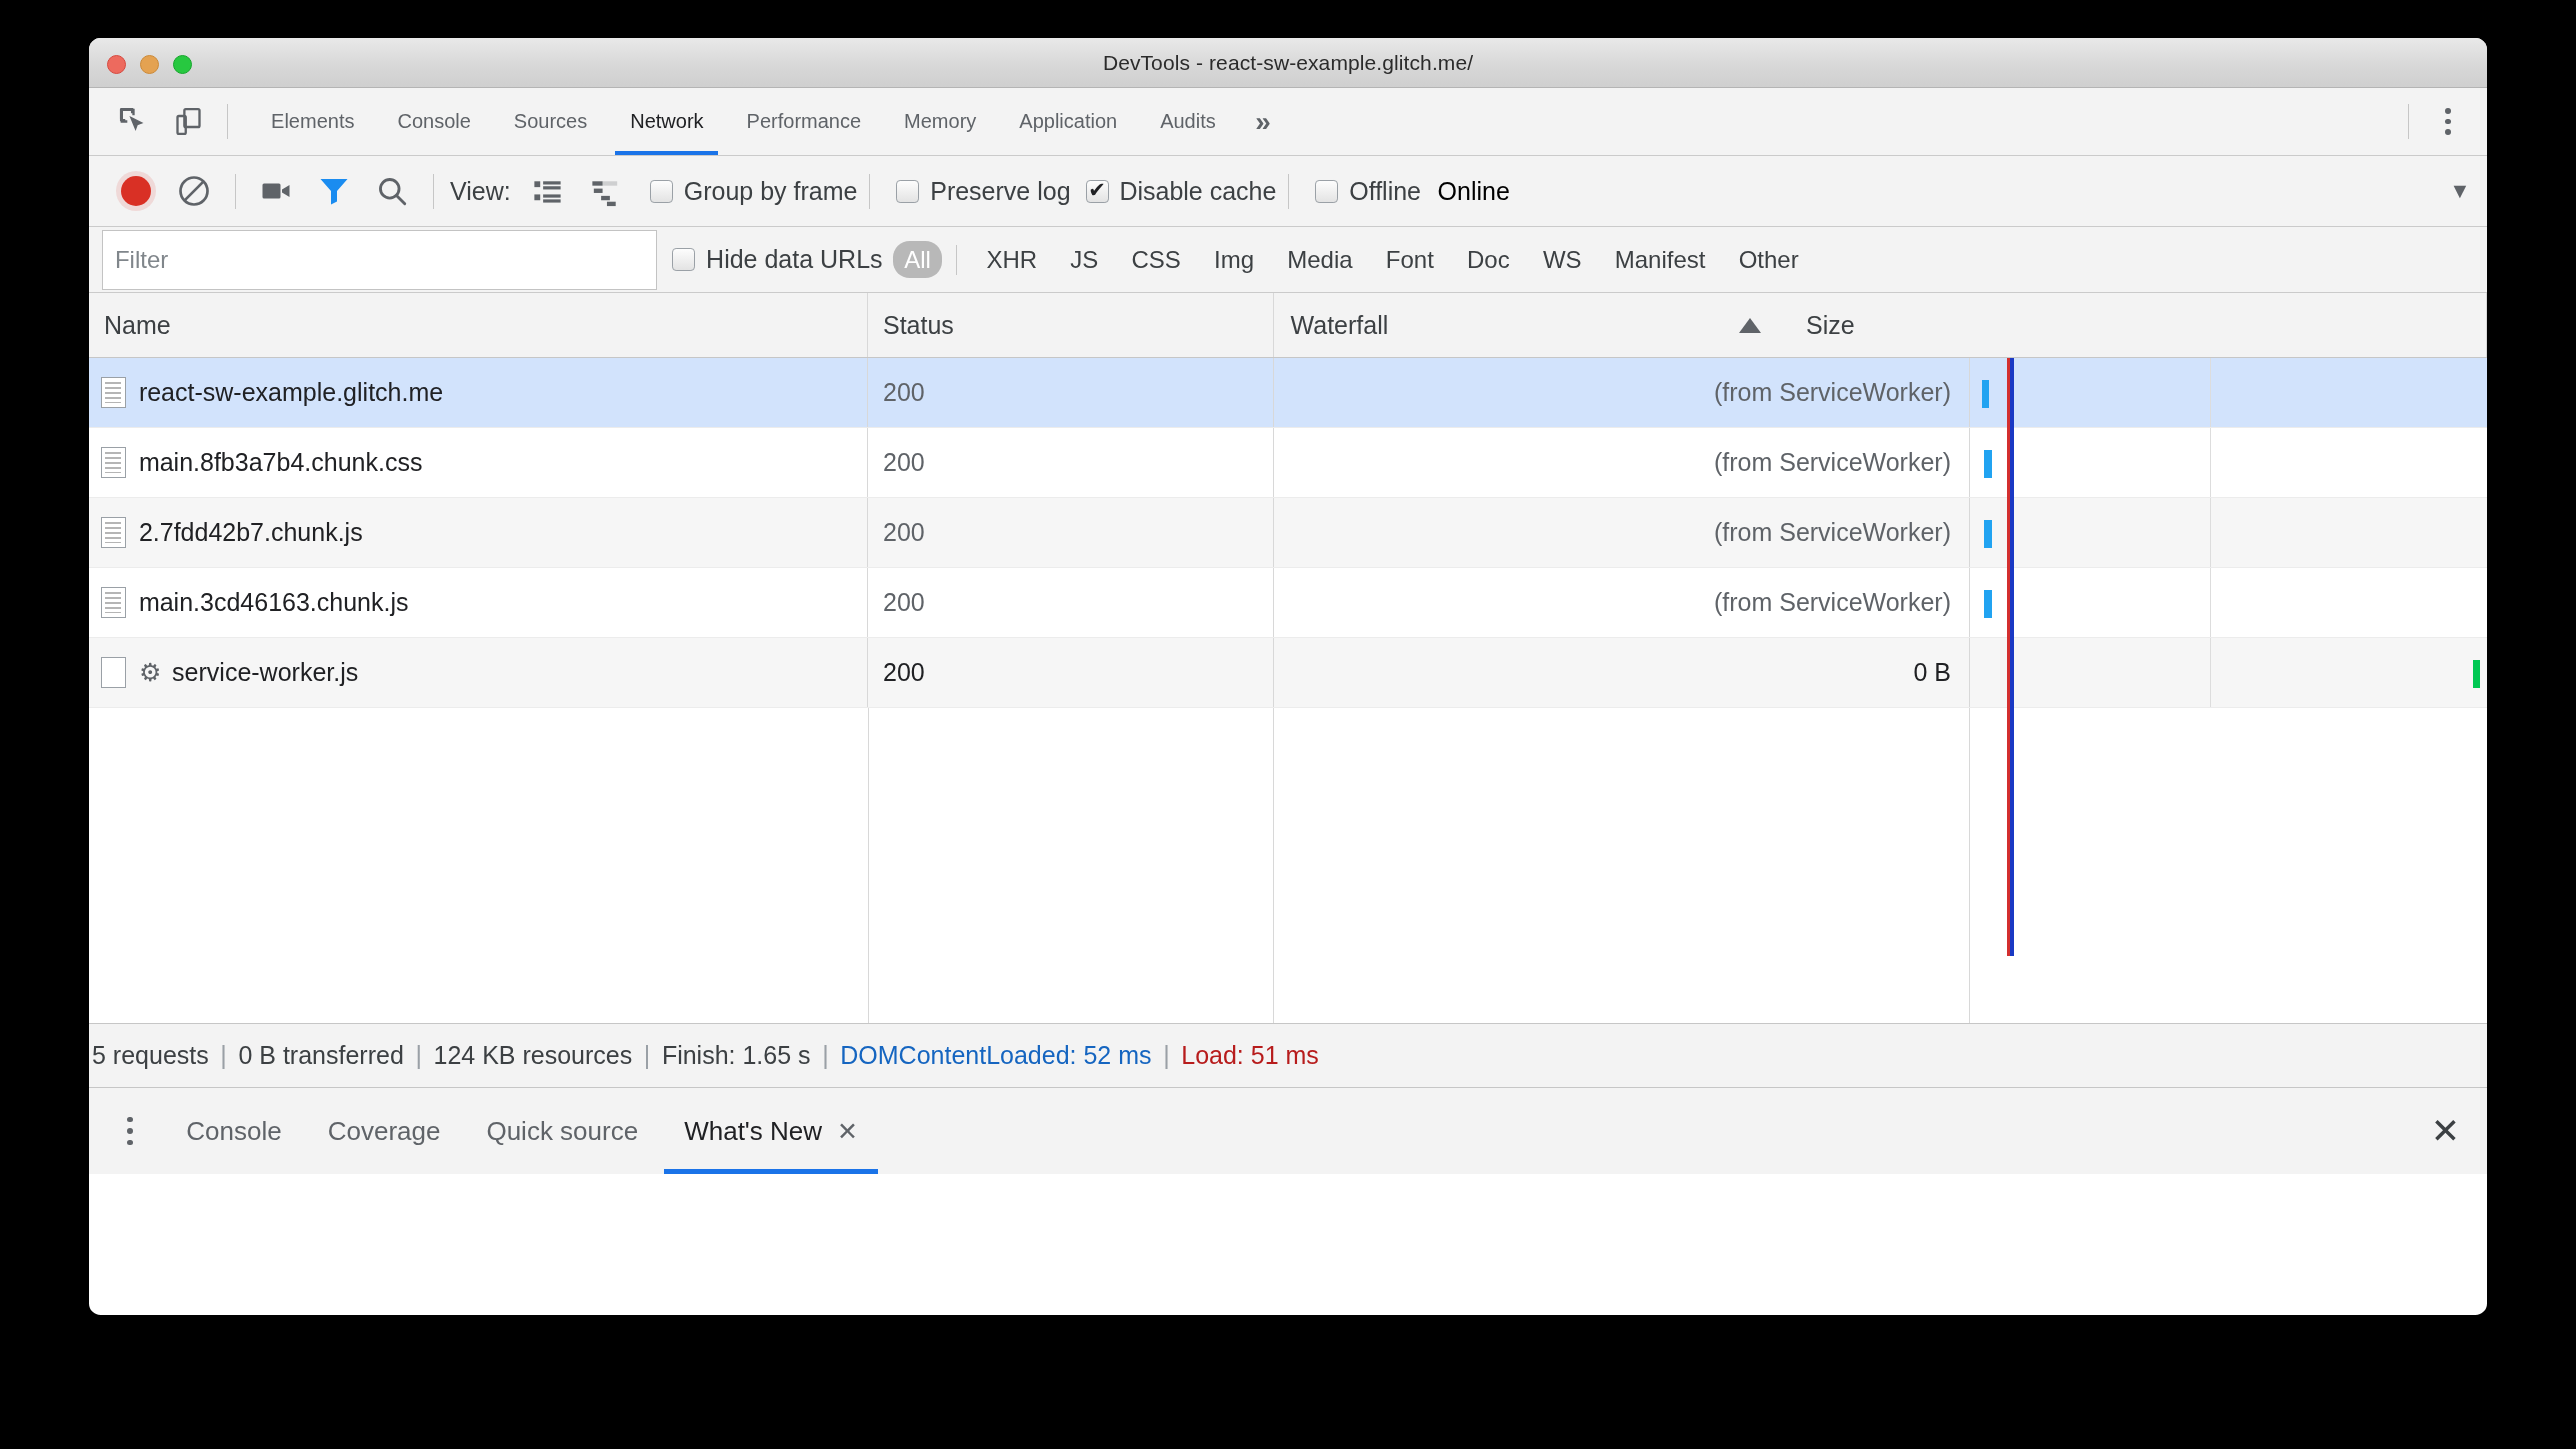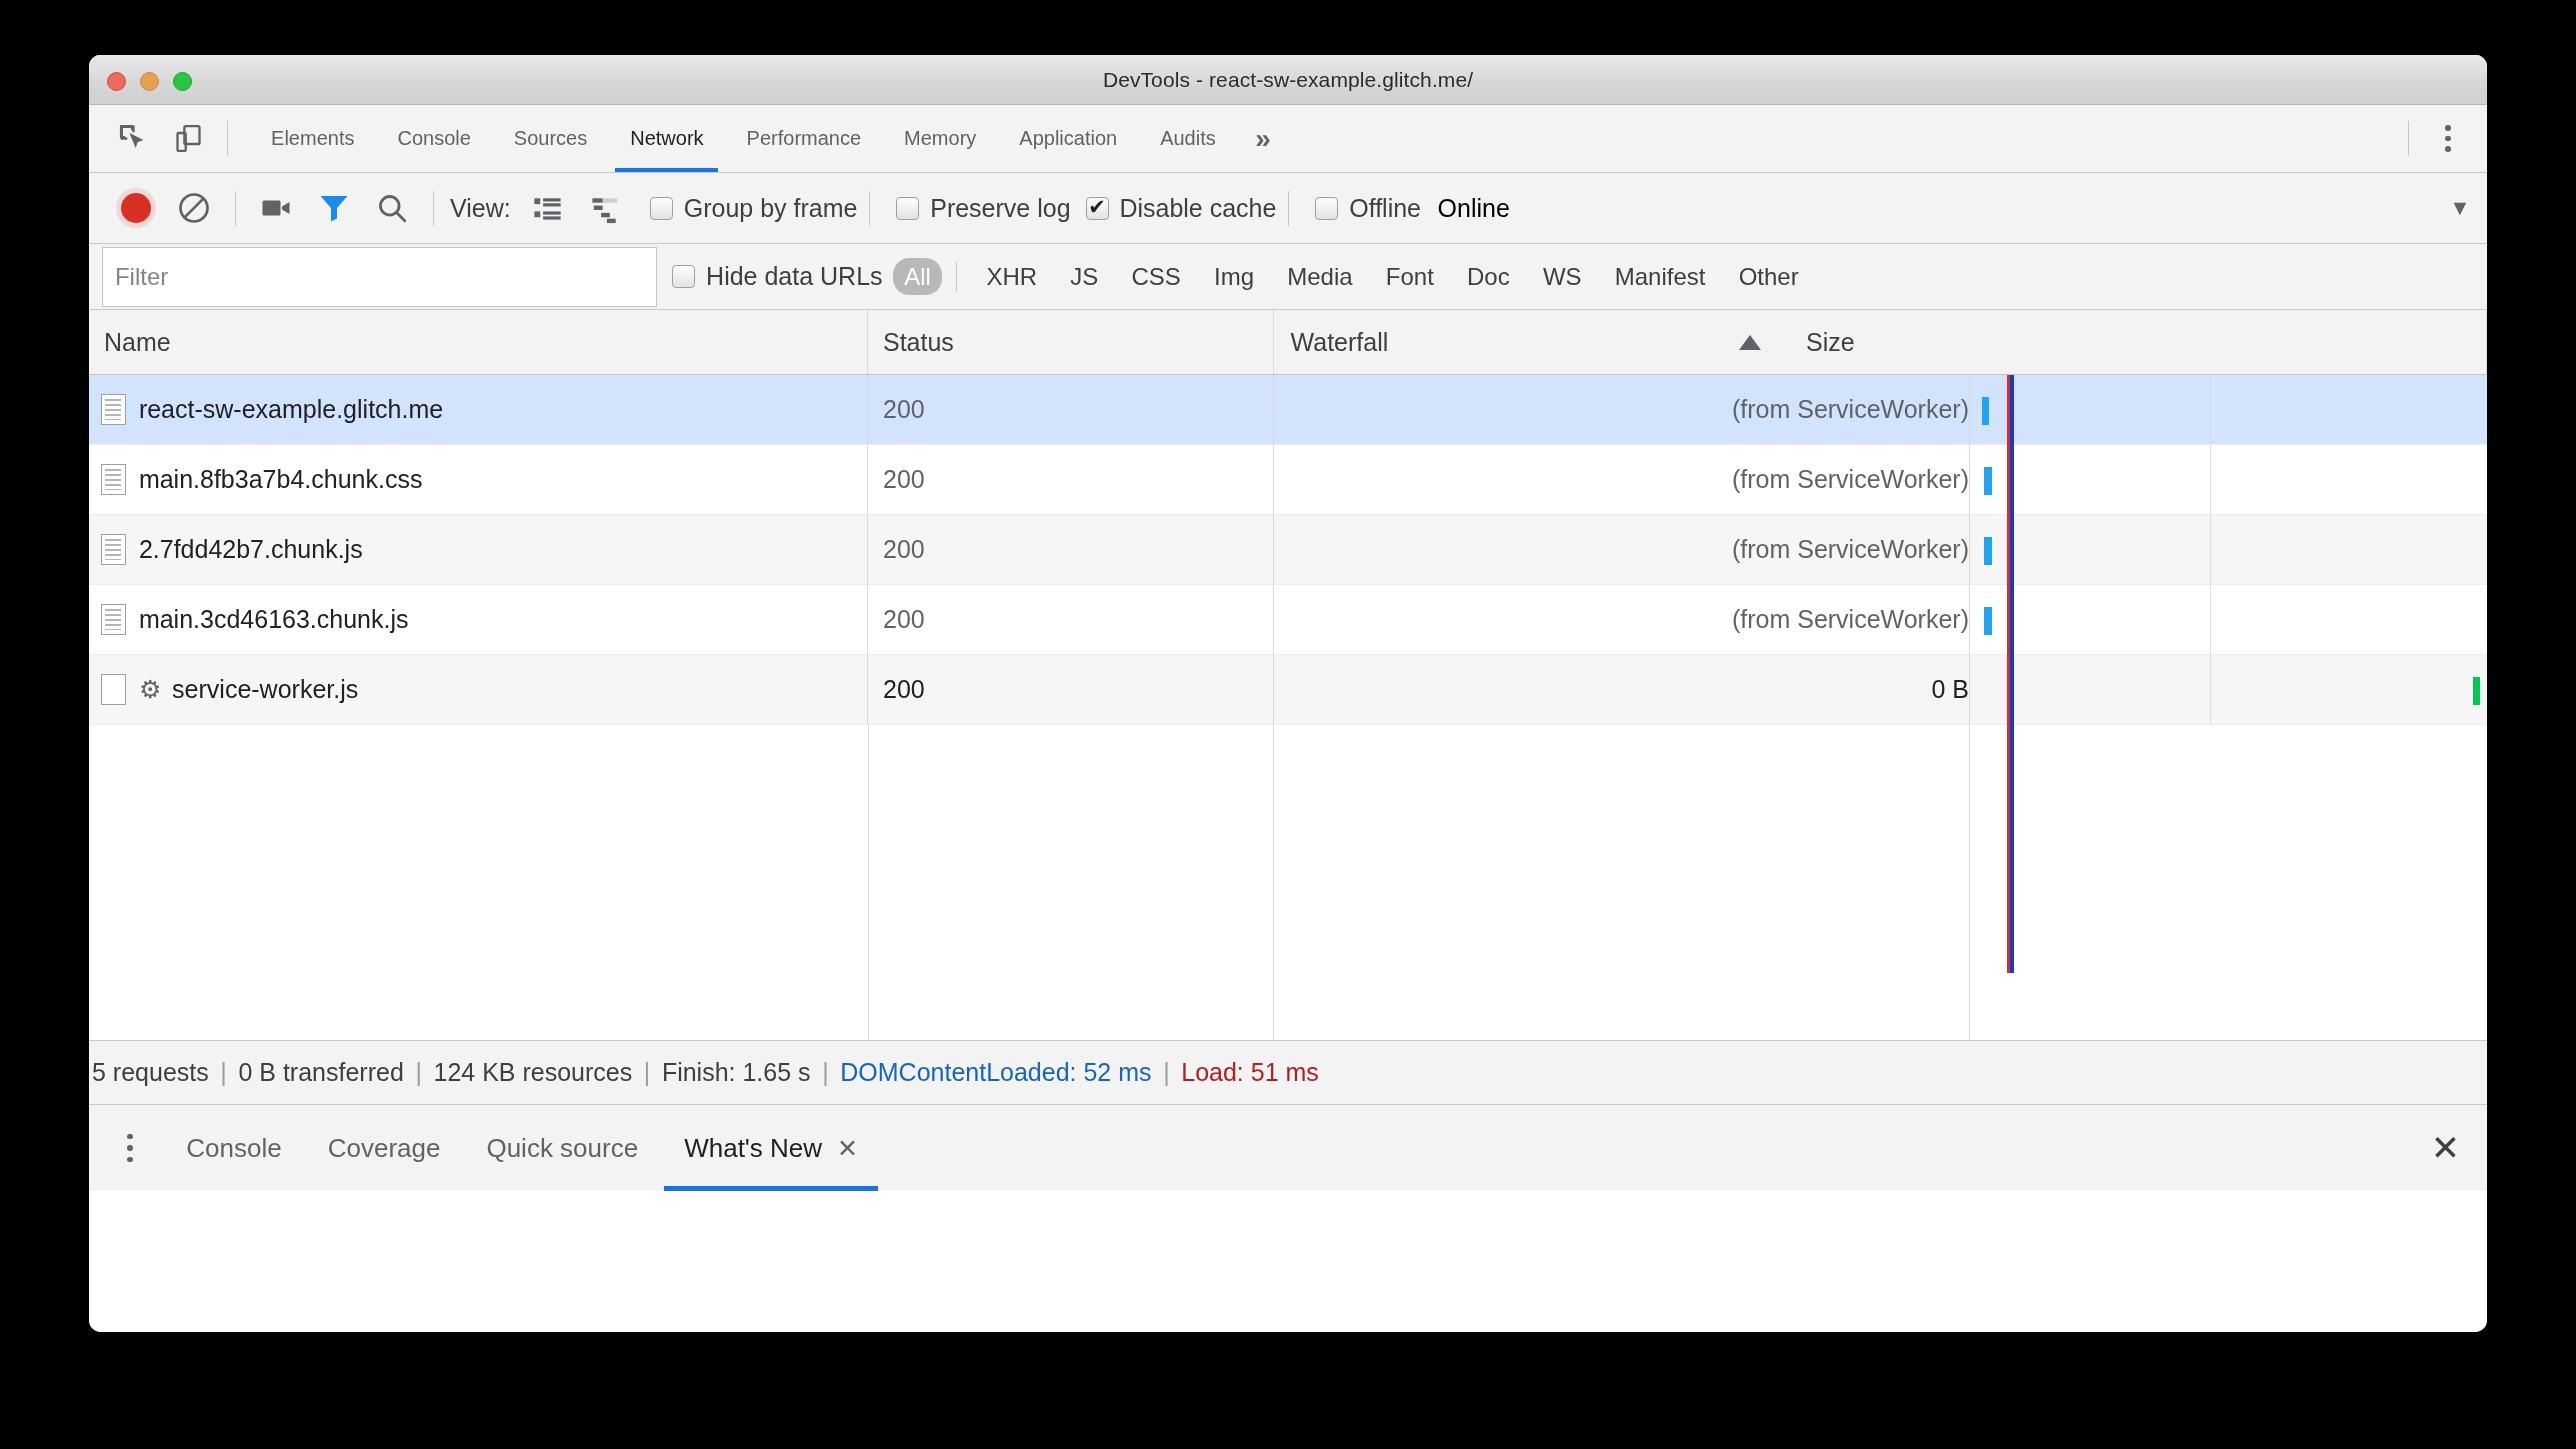--- a/index.html
+++ b/index.html
@@ -13,21 +13,21 @@
   
   #bezel {
     position: absolute;
     left: 0; top: 0;
     width: 2576px; height: 1450px;
     background: #000000;
   }
 
   #window {
     position: absolute;
-    left: 89px; top: 55px;
+    left: 89px; top: 38px;
     width: 2398px; height: 1277px;
     background: #ffffff;
     border-radius: 11.6px;
     overflow: hidden;
     box-shadow: 0 0 0 0.8px #000;
   }
 
   
   #titlebar {
     position: relative;
@@ -221,21 +221,21 @@
     display: flex; align-items: center;
     padding-left: 15px;
     border-right: 0.8px solid #d8d8d8;
     font-size: 25px;
     color: #3c4043;
     overflow: hidden;
     white-space: nowrap;
   }
   .c-name  { width: 779px; }
   .c-status{ width: 406px; }
-  .c-size  { width: 696px; justify-content: flex-end; padding-right: 0; padding-left: 0; }
+  .c-size  { width: 696px; justify-content: flex-end; padding-right: 18px; padding-left: 0; }
   .c-wf    { flex: 1; position: relative; border-right: none; padding-left: 16.6px; }
   #thead .col { color: #3c4043; }
   #thead .c-size { justify-content: flex-start; padding-left: 15px; padding-right: 0; }
   #thead .c-wf { display: flex; align-items: center; justify-content: space-between; padding-right: 30px; }
   .sort-arrow {
     width: 0; height: 0;
     border-left: 11.6px solid transparent;
     border-right: 11.6px solid transparent;
     border-bottom: 15px solid #5f6368;
   }

